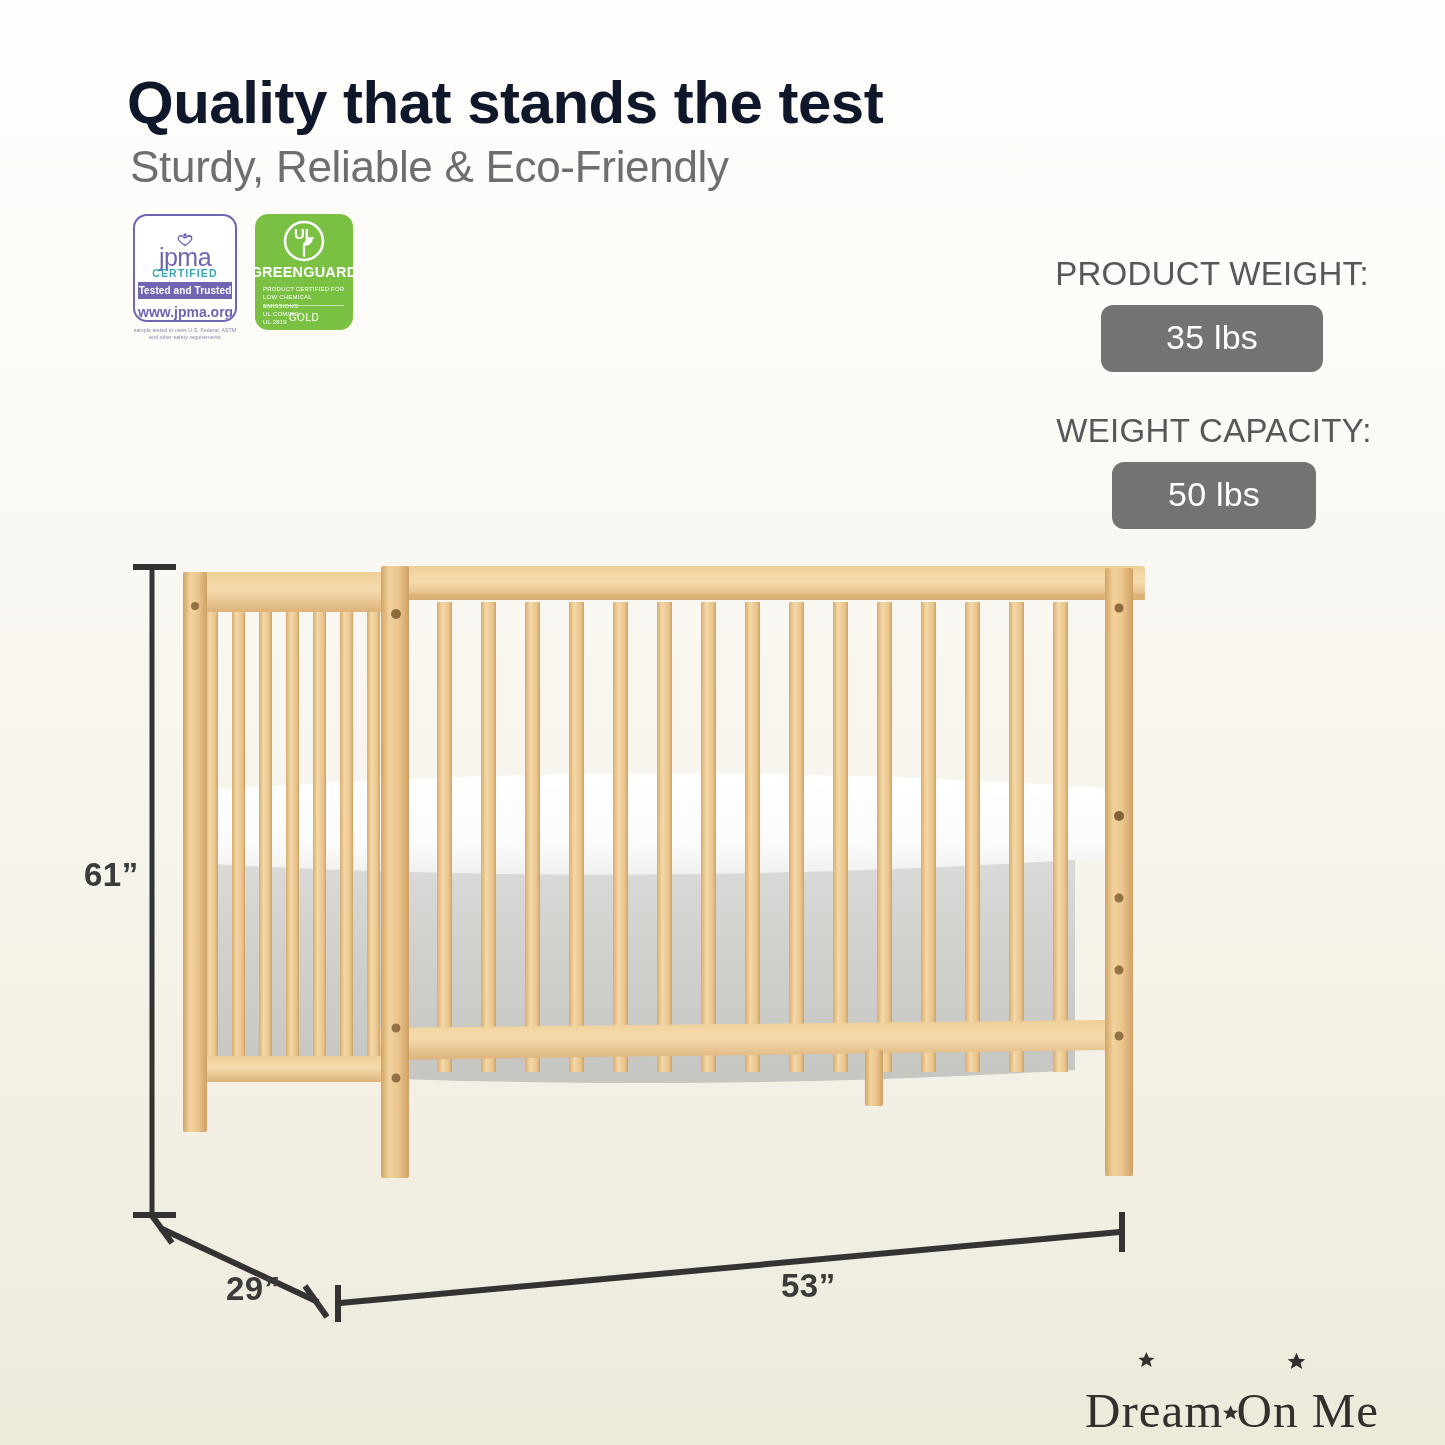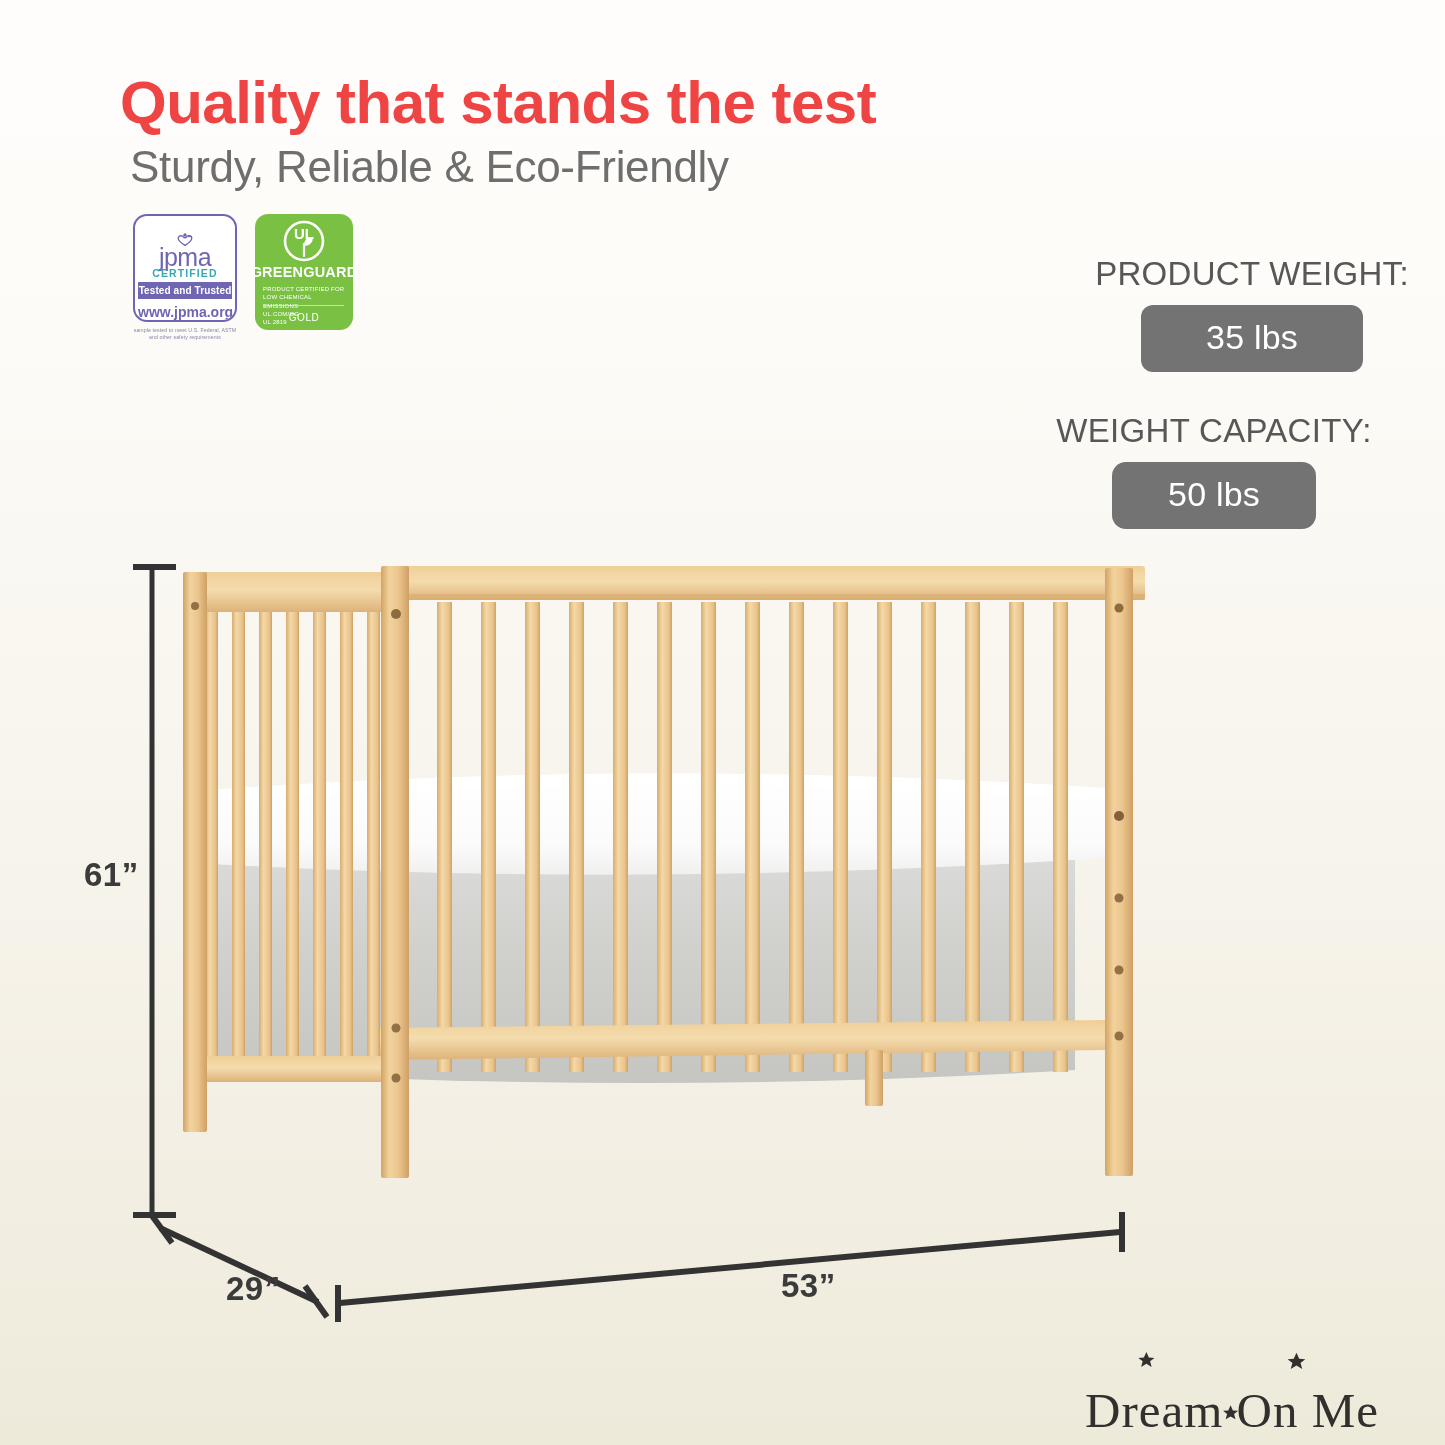--- a/index.html
+++ b/index.html
@@ -24,26 +24,26 @@
   .stage {
     position: absolute;
     left: 0; top: 0;
     width: 1445px;
     height: 1445px;
   }
 
   
   .headline {
     position: absolute;
-    left: 120px;
+    left: 127px;
     top: 68px;
     font-size: 60px;
     font-weight: bold;
     letter-spacing: -0.5px;
-    color: #ef4444;
+    color: #0f172a;
     white-space: nowrap;
   }
   .subhead {
     position: absolute;
     left: 130px;
     top: 142px;
     font-size: 44px;
     font-weight: normal;
     color: #6e6e6e;
     letter-spacing: -0.3px;
@@ -182,24 +182,24 @@
   }
   .spec-pill {
     margin: 12px auto 0;
     background: #737373;
     border-radius: 12px;
     color: #ffffff;
     font-size: 34px;
     padding: 13px 0 15px;
     letter-spacing: 0.2px;
   }
-  #spec-weight { left: 1082px; top: 255px; width: 340px; }
+  #spec-weight { left: 1042px; top: 255px; width: 340px; }
   #spec-weight .spec-pill { width: 222px; }
   #spec-capacity { left: 1040px; top: 412px; width: 348px; }
-  #spec-capacity .spec-pill { width: 204px; border-radius: 14px; }
+  #spec-capacity .spec-pill { width: 204px; }
 
   
   .crib {
     position: absolute;
     left: 175px;
     top: 558px;
     width: 970px;
     height: 640px;
   }
   .dim-label {

